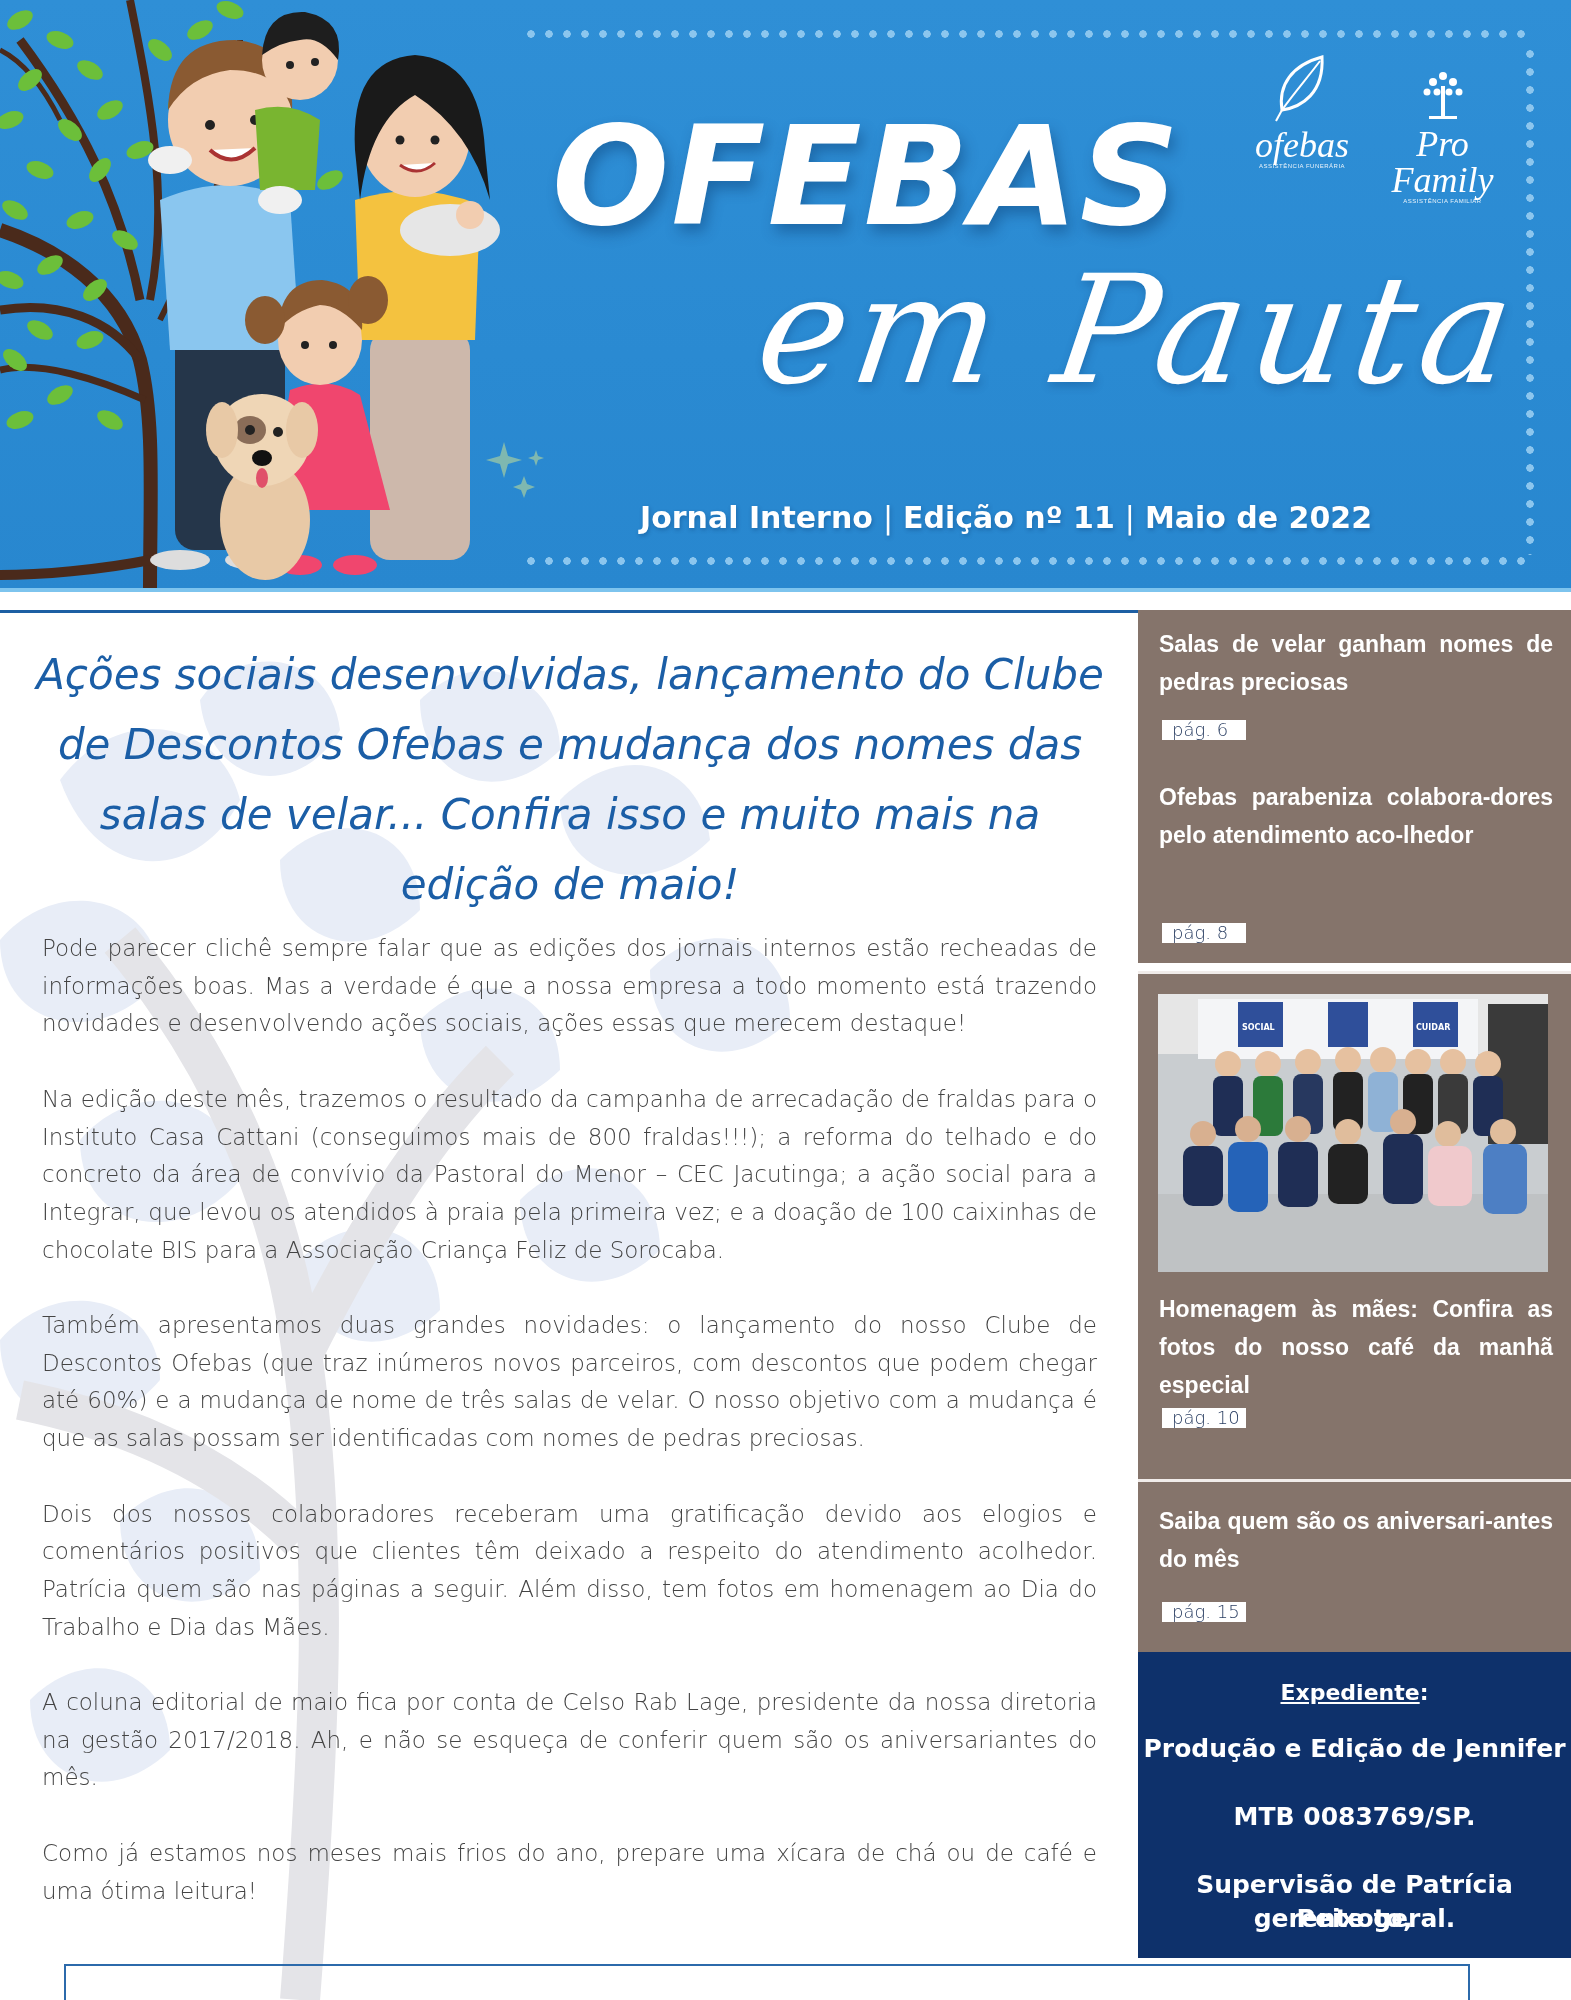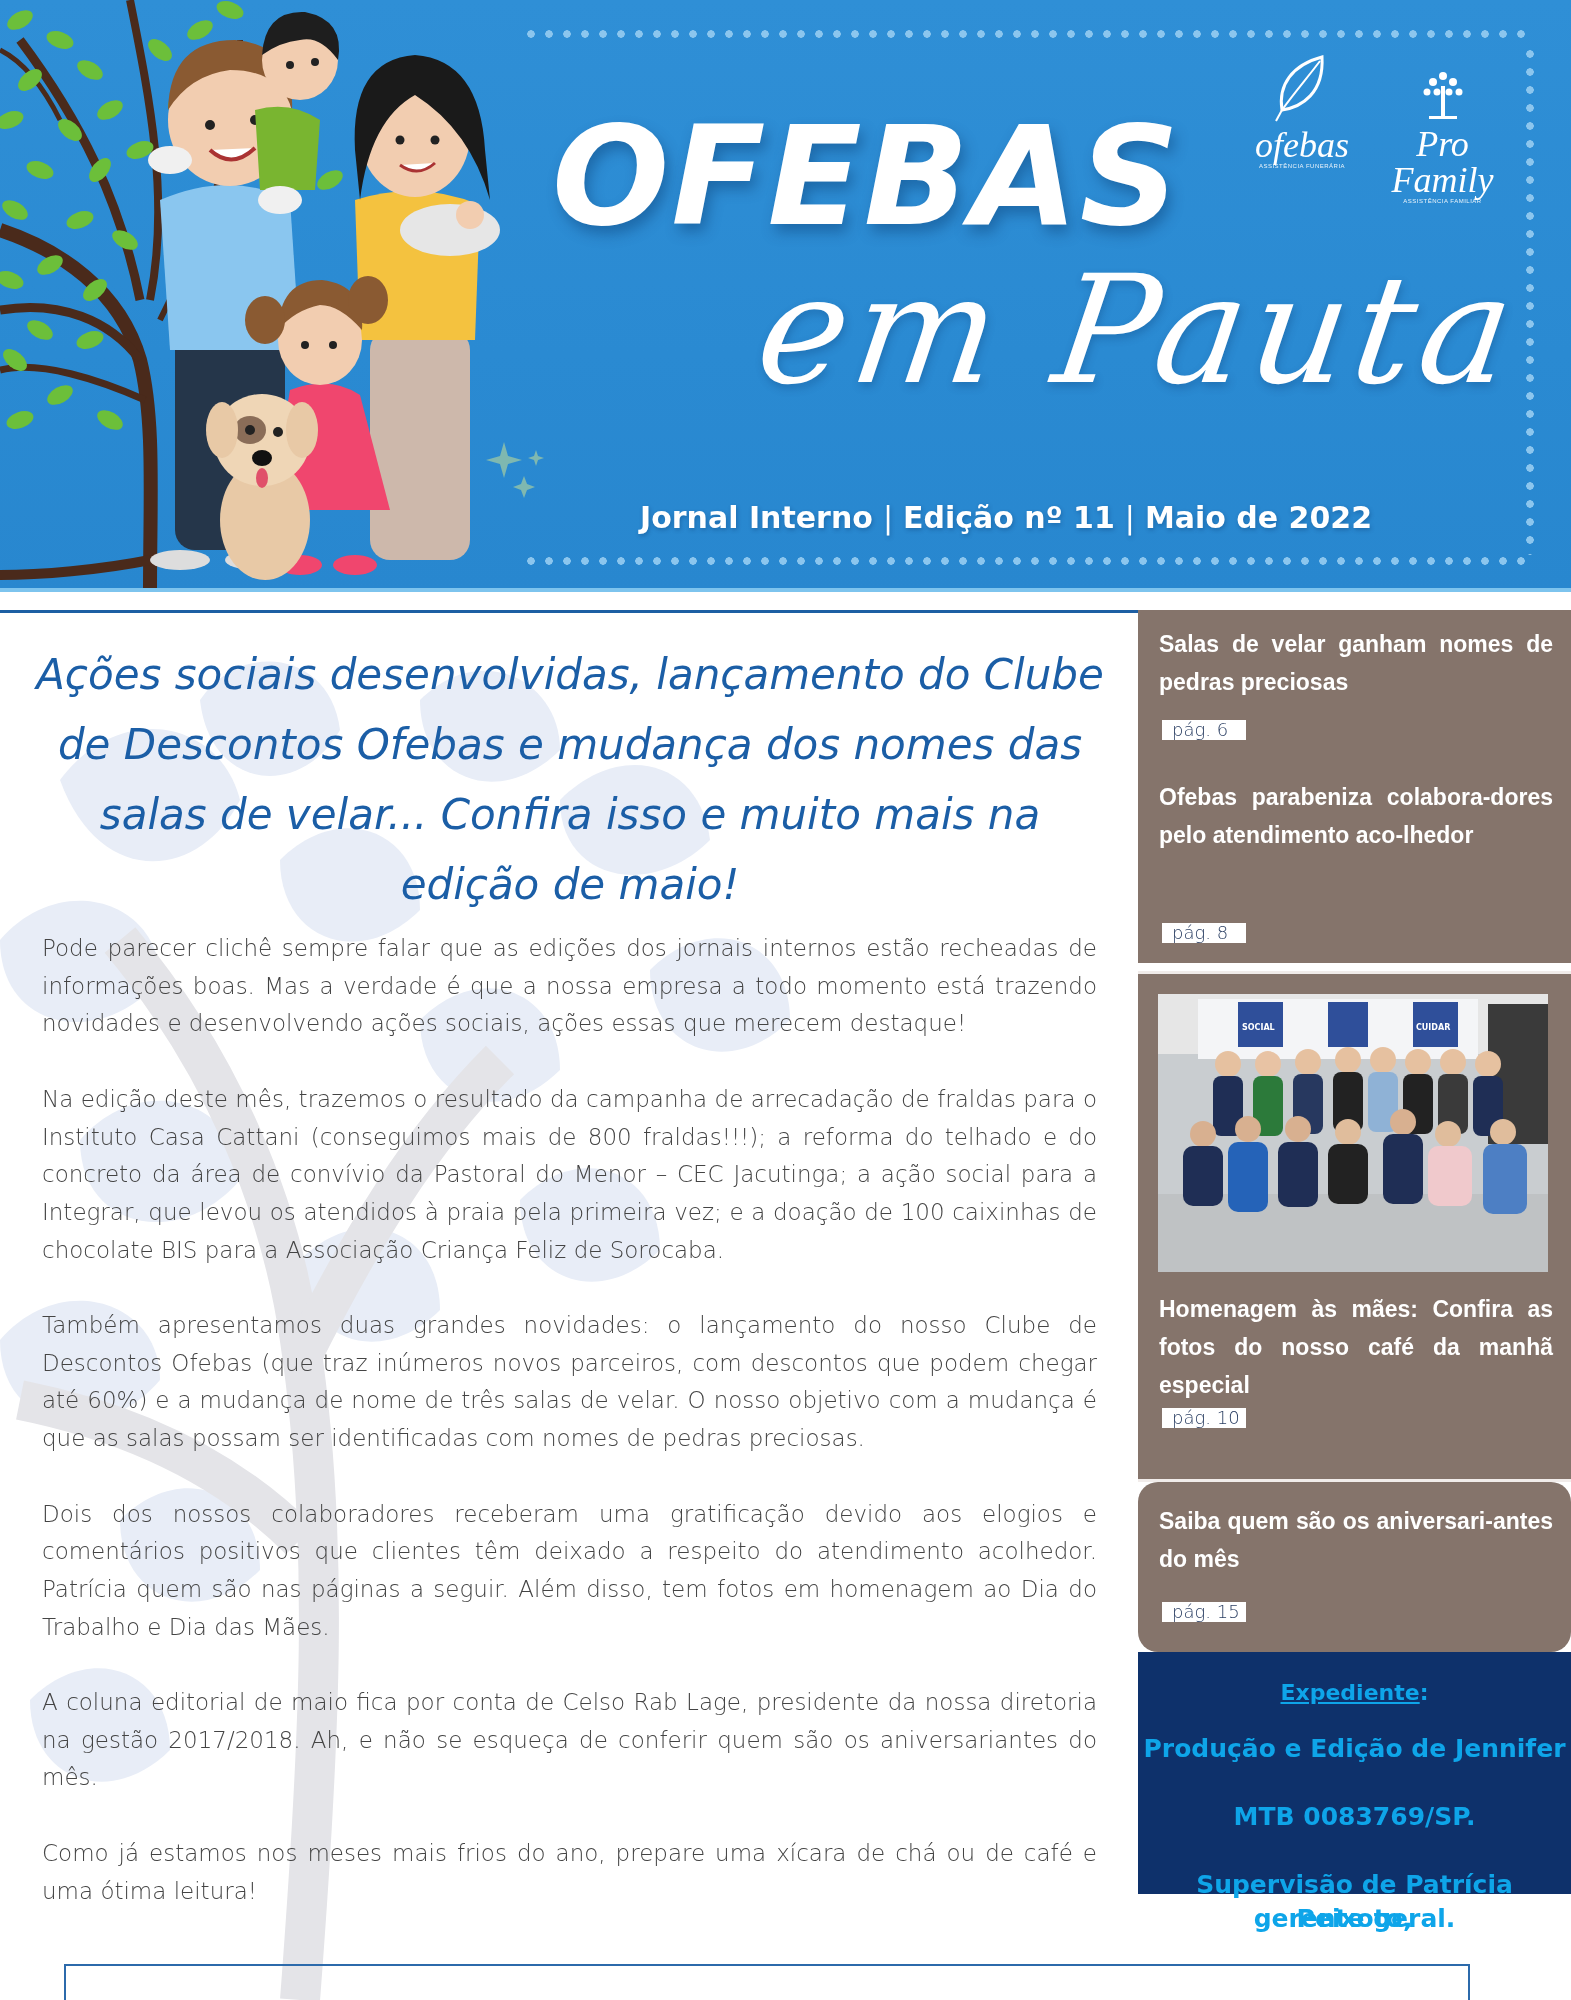--- a/index.html
+++ b/index.html
@@ -89,22 +89,22 @@
     line-height:20px; padding-left:10px;
   }
   .sb-sep { position:absolute; left:0; width:433px; height:3px; background:#f1ecea; }
 
   .photo {
     position:absolute; left:20px; top:20px; width:390px; height:278px;
     background:#cfd3d6; overflow:hidden;
   }
 
   .expediente {
-    position:absolute; left:1138px; top:1652px; width:433px; height:242px;
-    background:#0e316b; color:#0ea5e9; text-align:center;
+    position:absolute; left:1138px; top:1652px; width:433px; height:306px;
+    background:#0e316b; color:#ffffff; text-align:center;
     font-family:"DejaVu Sans", sans-serif; font-weight:bold;
   }
   .expediente .h { position:absolute; left:0; right:0; top:28px; font-size:22px; }
   .expediente .h u { text-decoration:underline; }
   .expediente .l { position:absolute; left:0; right:0; font-size:25px; line-height:34px; }
 </style>
 </head>
 <body>
 
 <div class="banner">
@@ -356,21 +356,21 @@
           <circle cx="345" cy="138" r="13" fill="#e0bd9c"></circle>
             <rect x="325" y="150" width="44" height="70" rx="10" fill="#4d7fc4"></rect>
         </g>
       </svg>
     </div>
     <div class="t" style="top:316px;">Homenagem às mães: Confira as fotos do nosso café da manhã especial</div>
     <div class="pg" style="top:434px;">pág. 10</div>
   </div>
   <div class="sb-sep" style="top:869px;"></div>
 
-  <div class="sb-card" style="top:872px; height:170px;border-radius:20px;">
+  <div class="sb-card" style="top:872px; height:170px;">
     <div class="t" style="top:20px;">Saiba quem são os aniversari-antes do mês</div>
     <div class="pg" style="top:120px;">pág. 15</div>
   </div>
 </div>
 
 <div class="expediente">
   <div class="h"><u>Expediente</u><span>:</span></div>
   <div class="l" style="top:80px;">Produção e Edição de Jennifer</div>
   <div class="l" style="top:148px;">MTB 0083769/SP.</div>
   <div class="l" style="top:216px;">Supervisão de Patrícia Peixoto,</div>

